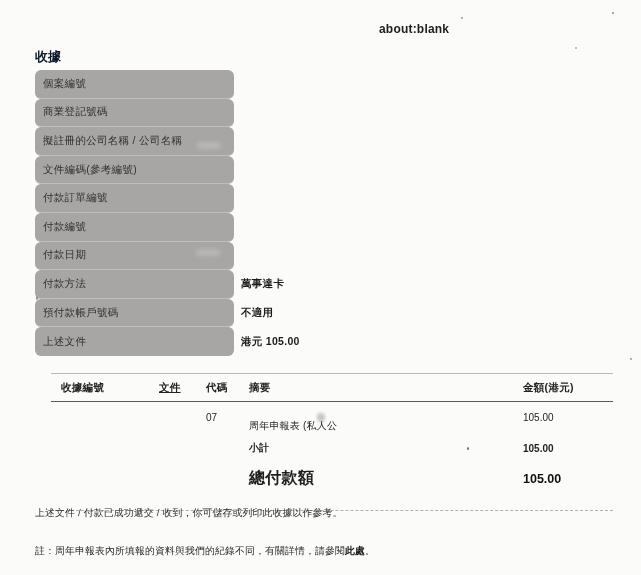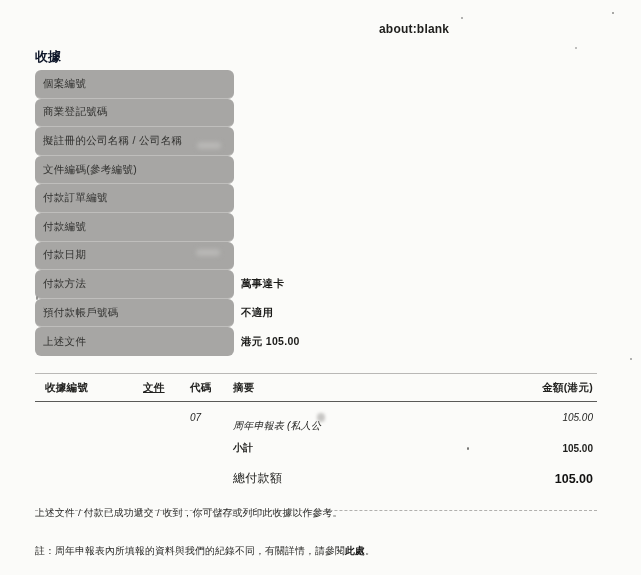--- a/index.html
+++ b/index.html
@@ -38,41 +38,41 @@
   .smudge-c{left:317px;top:413px;width:8px;height:9px;background:#c7c6c4;filter:blur(1.5px);}
   .speck{position:absolute;border-radius:50%;}
   .sp1{left:461px;top:17px;width:2px;height:2px;background:#9a9a98;}
   .sp2{left:612px;top:12px;width:2px;height:2px;background:#8c8c8a;}
   .sp3{left:575px;top:47px;width:2px;height:2px;background:#aaaaa8;}
   .sp4{left:467px;top:447px;width:2px;height:3px;background:#6f6f6d;}
   .sp5{left:630px;top:358px;width:2px;height:2px;background:#9a9a98;}
   .sp6{left:36px;top:296px;width:2px;height:4px;background:#8c8c8a;}
   
   .items{
-    position:absolute;left:35px;top:373px;width:562px;
+    position:absolute;left:51px;top:373px;width:562px;
     border-bottom:1px dashed #b1b0ae;padding-bottom:16px;
   }
   .i-header{
     height:29px;box-sizing:border-box;display:flex;align-items:center;
     border-top:1px solid #b9b8b6;border-bottom:1px solid #5a5a58;
     font-size:10.5px;font-weight:600;color:#232321;letter-spacing:.3px;
   }
   .c1{width:108px;box-sizing:border-box;padding-left:10px;}
   .c2{width:45px;text-decoration:underline;}
   .c3{width:40px;box-sizing:border-box;padding-left:2px;}
   .c4{flex:1;box-sizing:border-box;padding-left:5px;}
-  .c5{width:90px;box-sizing:border-box;text-align:right;padding-right:4px;}
+  .c5{width:90px;box-sizing:border-box;padding-right:4px;}
   .i-row{display:flex;align-items:center;font-size:10px;color:#1e1e1c;}
-  .row-item{height:31px;font-style:italic;}
+  .row-item{height:31px;}
   .row-item .c4{font-weight:500;letter-spacing:.2px;margin-top:17px;}
   .row-sub{height:30px;}
   .row-sub .c4{font-weight:600;}
   .row-sub .c5{font-weight:700;}
   .row-total{height:31px;}
-  .row-total .c4{font-weight:400;font-size:12px;letter-spacing:.3px;}
+  .row-total .c4{font-weight:700;font-size:16px;letter-spacing:.3px;}
   .row-total .c5{font-weight:700;font-size:12.5px;color:#111;}
   
   .confirm{
     position:absolute;left:35px;top:507px;
     font-size:9.8px;font-weight:500;color:#2a2a28;letter-spacing:.2px;
   }
   .note{
     position:absolute;left:35px;top:545px;
     font-size:9.8px;font-weight:500;color:#2a2a28;letter-spacing:.2px;
   }

